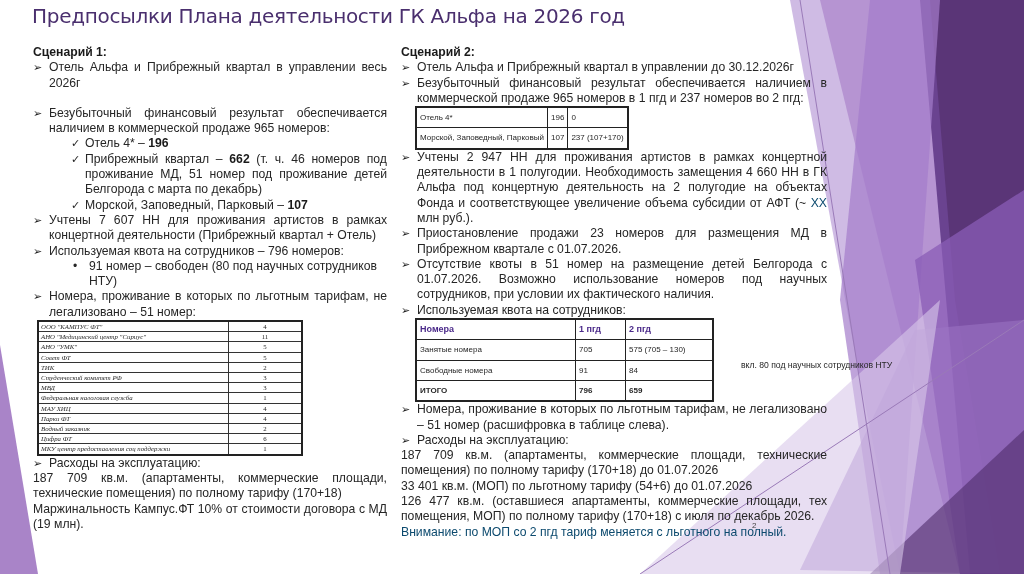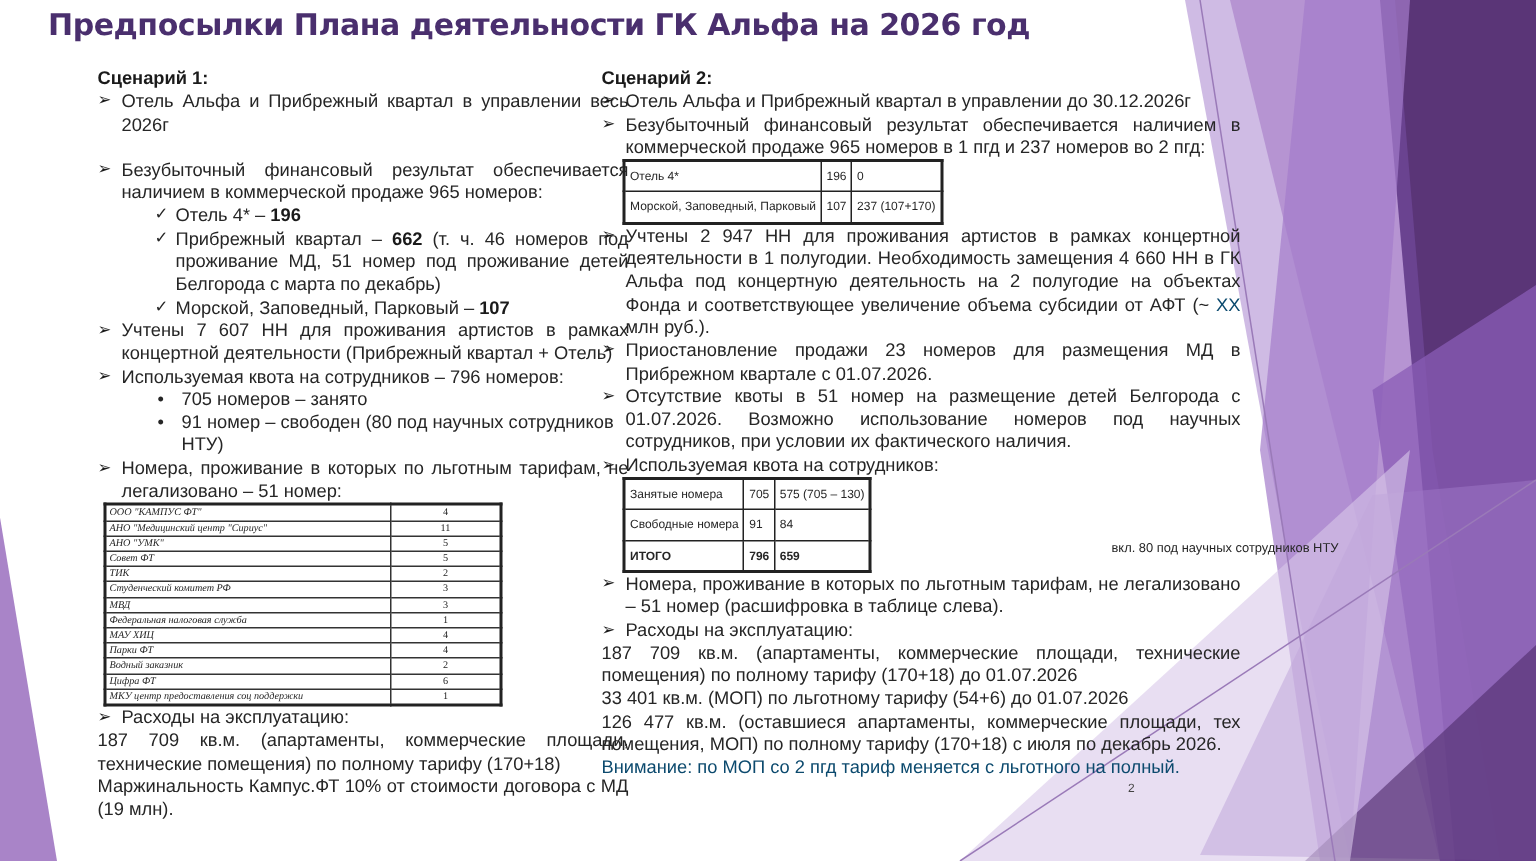--- a/index.html
+++ b/index.html
@@ -1,22 +1,22 @@
 <!DOCTYPE html>
 <html><head>
 <meta charset="utf-8">
 <style>
   html, body { margin:0; padding:0; }
   body { width:1024px; height:574px; position:relative; overflow:hidden; background:#ffffff;
          font-family:"Liberation Sans", sans-serif; color:#262626; }
   .bg { position:absolute; inset:0; z-index:0; }
-  .title { position:absolute; left:32px; top:4px; font-size:20px; font-weight:bold; color:#4a2f6e;
+  .title { position:absolute; left:32px; top:4px; font-size:20px; font-weight:normal; color:#4a2f6e;
            font-family:"DejaVu Sans", sans-serif; letter-spacing:-0.3px; z-index:2; }
   .col { position:absolute; z-index:2; font-size:12.2px; line-height:15.3px; }
-  .col1 { left:33px; top:45px; width:354px;margin-left:32px; }
+  .col1 { left:33px; top:45px; width:354px; }
   .col2 { left:401px; top:45px; width:426px; }
   .h { font-weight:bold; color:#1a1a1a; }
   .b { position:relative; padding-left:16px; text-align:justify; }
   .b::before { content:"\27A2"; position:absolute; left:0; top:0; font-size:11px; color:#1a1a1a; }
   .chk { position:relative; padding-left:52px; text-align:justify; }
   .chk::before { content:"\2713"; position:absolute; left:38px; top:0; font-size:11px; }
   .dot { position:relative; padding-left:56px; }
   .dot::before { content:"\2022"; position:absolute; left:40px; top:0; }
   .plain { text-align:justify; }
   .gap { height:15px; }
@@ -65,21 +65,20 @@
 <div class="col col1">
   <div class="h">Сценарий 1:</div>
   <div class="b">Отель Альфа и Прибрежный квартал в управлении весь 2026г</div>
   <div class="gap"></div>
   <div class="b">Безубыточный финансовый результат обеспечивается наличием в коммерческой продаже 965 номеров:</div>
   <div class="chk"><span>Отель 4* – </span><b>196</b></div>
   <div class="chk"><span>Прибрежный квартал – </span><b>662</b><span> (т. ч. 46 номеров под проживание МД, 51 номер под проживание детей Белгорода с марта по декабрь)</span></div>
   <div class="chk"><span>Морской, Заповедный, Парковый – </span><b>107</b></div>
   <div class="b">Учтены 7 607 НН для проживания артистов в рамках концертной деятельности (Прибрежный квартал + Отель)</div>
   <div class="b">Используемая квота на сотрудников – 796 номеров:</div>
-  <div class="dot">705 номеров – занято</div>
   <div class="dot">91 номер – свободен (80 под научных сотрудников НТУ)</div>
   <div class="b">Номера, проживание в которых по льготным тарифам, не легализовано – 51 номер:</div>
   <table class="t1">
     <tbody>
       <tr>
           <td>ООО "КАМПУС ФТ"</td>
           <td class="n">4</td>
         </tr>
       <tr>
           <td>АНО "Медицинский центр "Сириус"</td>
@@ -154,20 +153,25 @@
     </tr>
   </tbody>
     </table>
   <div class="b"><span>Учтены 2 947 НН для проживания артистов в рамках концертной деятельности в 1 полугодии. Необходимость замещения 4 660 НН в ГК Альфа под концертную деятельность на 2 полугодие на объектах Фонда и соответствующее увеличение объема субсидии от АФТ (~ </span><span class="red">XX</span><span> млн руб.).</span></div>
   <div class="b">Приостановление продажи 23 номеров для размещения МД в Прибрежном квартале с 01.07.2026.</div>
   <div class="b">Отсутствие квоты в 51 номер на размещение детей Белгорода с 01.07.2026. Возможно использование номеров под научных сотрудников, при условии их фактического наличия.</div>
   <div class="b">Используемая квота на сотрудников:</div>
   <div class="t3wrap">
     <table class="t3">
       <tbody>
+          <tr class="hd">
+        <td class="c0">Номера</td>
+        <td class="c1">1 пгд</td>
+        <td class="c2">2 пгд</td>
+      </tr>
       <tr>
         <td>Занятые номера</td>
             <td>705</td>
             <td>575 (705 – 130)</td>
       </tr>
       <tr>
         <td>Свободные номера</td>
             <td>91</td>
             <td>84</td>
       </tr>

